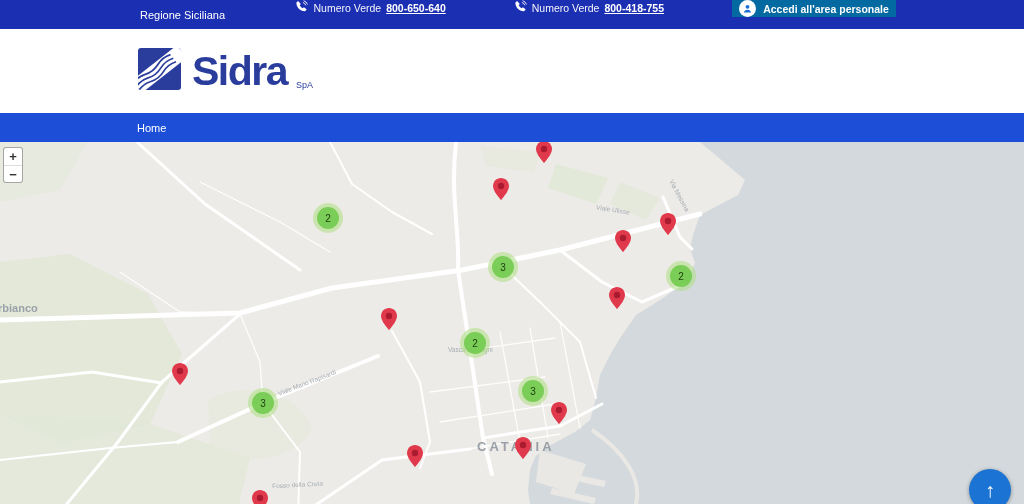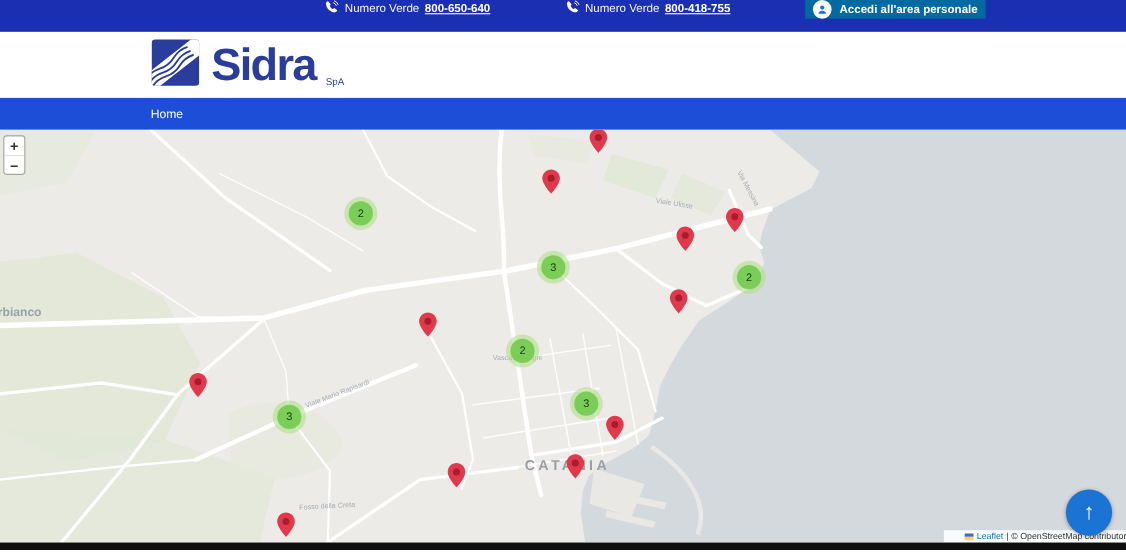--- a/index.html
+++ b/index.html
@@ -11,21 +11,21 @@
   
   .topbar { height:29px; background:#1b2fb2; display:flex; align-items:stretch; color:#fff; }
   .topbar-region { padding-left:140px; font-size:11px; display:flex; align-items:center; }
   .topbar-right { margin-left:auto; display:flex; align-items:flex-start;gap:44px; }
   .phone-group { display:flex; align-items:center; gap:5px; font-size:10.5px; margin-right:24px; }
   .phone-label { opacity:.95; }
   .phone-number { font-weight:bold;text-decoration:underline; }
   .login-panel { background:#0369a1; width:164px; margin-right:128px; display:flex; align-items:center; justify-content:center; gap:7px; font-size:10.5px; font-weight:bold; cursor:pointer; }
   .login-avatar { width:17px; height:17px; border-radius:50%; background:#fff; display:flex; align-items:center; justify-content:center; }
   
-  .header { height:60px; background:#fff; display:flex; align-items:center; padding-left:137px; }
+  .header { height:84px; background:#fff; display:flex; align-items:center; padding-left:137px; }
   .brand { display:flex; align-items:center; gap:9px; cursor:pointer; }
   .brand-name { font-size:41px; font-weight:800; color:#2a3d9d; letter-spacing:-1.5px; line-height:.85; }
   .brand-suffix { font-size:9px; color:#2a3d9d; align-self:flex-end; padding-bottom:5px; }
   
   .navbar { height:29px; background:#1d4ed8; display:flex; align-items:center; padding-left:137px; }
   .nav-item { color:#fff; font-size:11px; cursor:pointer; }
   
   .map { position:relative; width:1024px; height:375px; background:#edebe7; overflow:hidden; }
   .map svg.base { position:absolute; left:0; top:0; }
   .street-label { position:absolute; font-size:6.5px; color:#a6adb3; white-space:nowrap; pointer-events:none; }
@@ -44,20 +44,21 @@
   .ua-top { height:3px; background:#4269d0; }
   .ua-bottom { height:3px; background:#ffd83d; }
   .leaflet-link { color:#0078be; cursor:pointer; }
   .scroll-top { position:absolute; left:969px; top:327px; width:42px; height:42px; border-radius:50%; background:#1b73d3; display:flex; align-items:center; justify-content:center; color:#fff; font-size:20px; font-weight:bold; box-shadow:0 1px 4px rgba(0,0,0,.35); cursor:pointer; }
   .black-bar { height:7px; background:#0f0f0f; }
 </style>
 </head>
 <body>
 
 <div class="topbar">
+  <div class="topbar-region">Regione Siciliana</div>
   <div class="topbar-right">
     <div class="phone-group">
       <span>
         <svg width="13" height="13" viewBox="0 0 13 13">
             <path d="M3 1.2c-.5 0-1.6 1-1.6 1.9 0 4.4 3.8 8.1 8.2 8.1.9 0 1.9-1.1 1.9-1.6 0-.2-.1-.4-.3-.6L9.3 7.6c-.3-.3-.8-.2-1.1.1l-.6.6C6.3 7.6 5.3 6.6 4.7 5.3l.6-.6c.3-.3.4-.8.1-1.1L3.6 1.5C3.4 1.3 3.2 1.2 3 1.2z" fill="#fff"></path>
             <path d="M8.3 2.6a3.6 3.6 0 0 1 2.4 2.3" stroke="#fff" stroke-width=".9" fill="none" stroke-linecap="round"></path>
             <path d="M9 .8a5.3 5.3 0 0 1 3.4 3.3" stroke="#fff" stroke-width=".9" fill="none" stroke-linecap="round"></path>
           </svg>
       </span>
       <span class="phone-label">Numero Verde</span>

